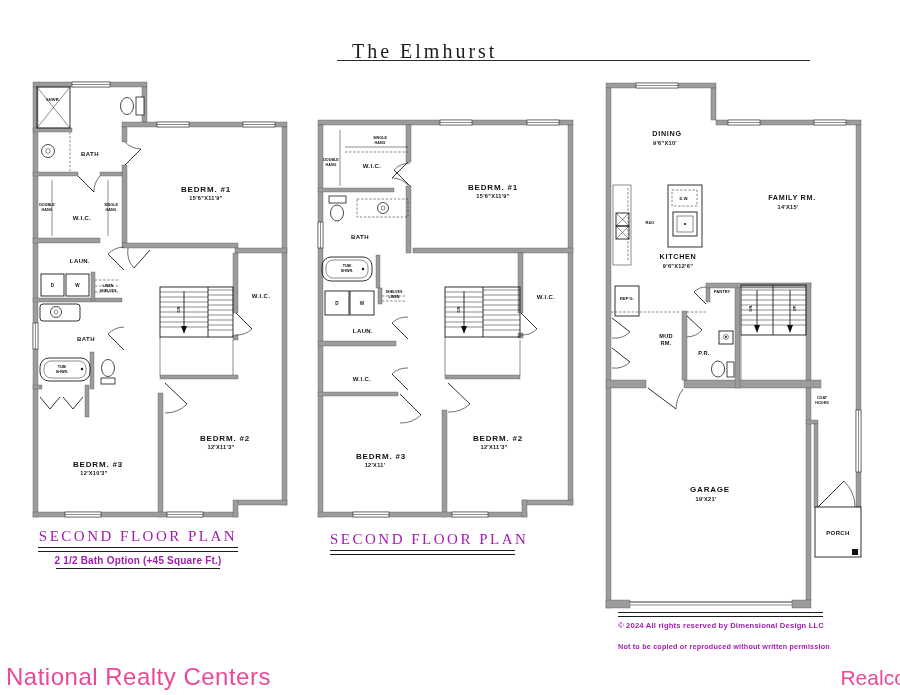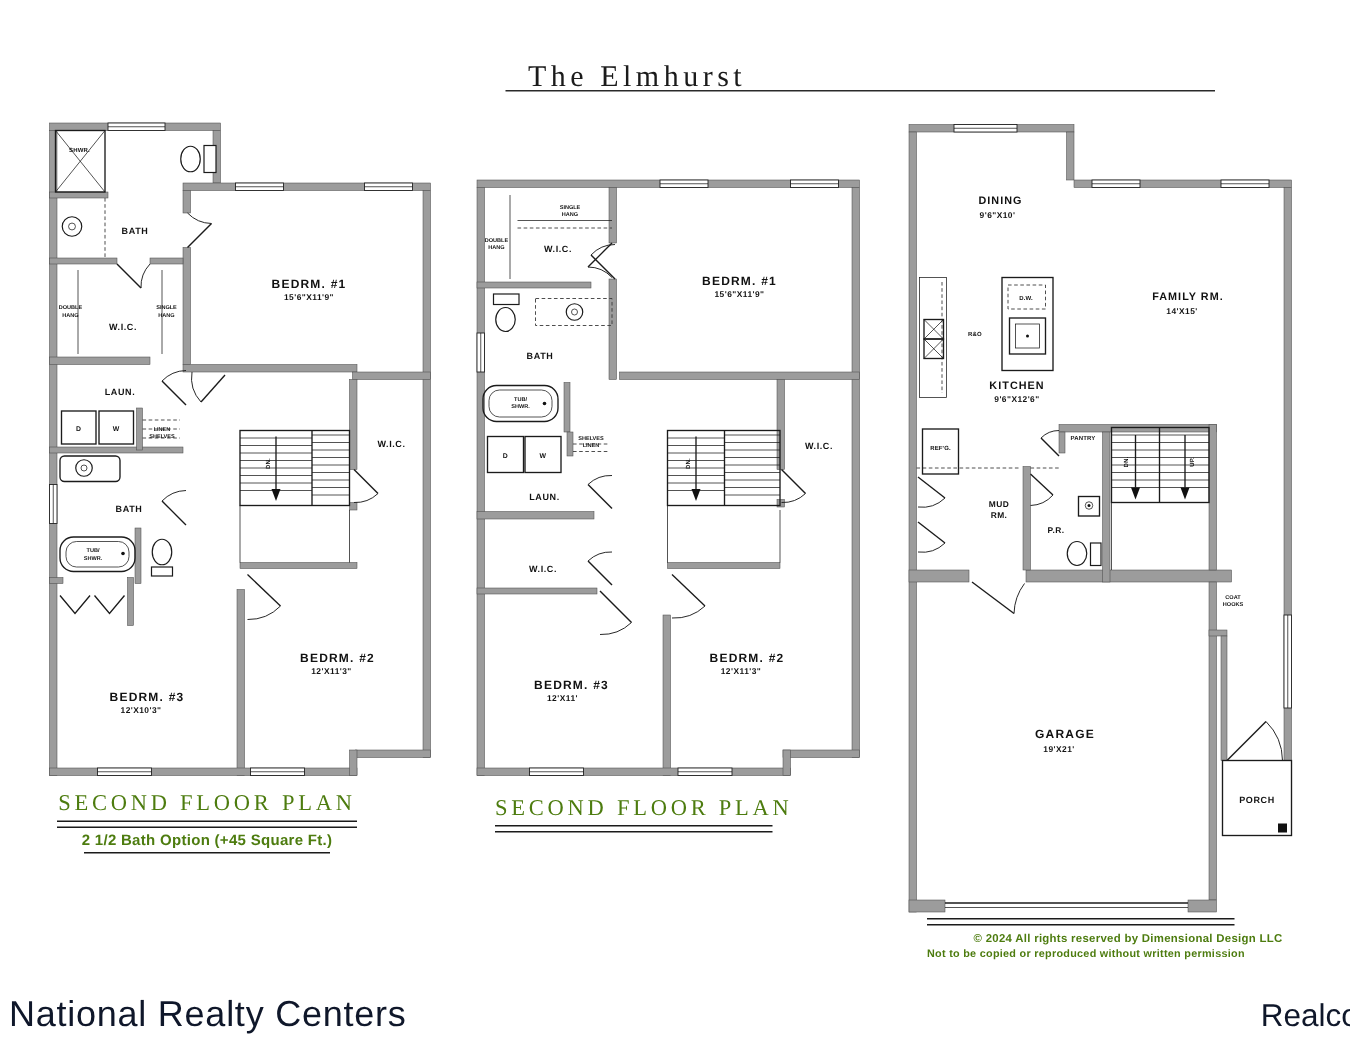--- a/index.html
+++ b/index.html
@@ -3,28 +3,28 @@
 <meta charset="utf-8">
 <style>
   html,body{margin:0;padding:0;background:#ffffff;}
   .page{position:relative;width:900px;height:695px;background:#ffffff;overflow:hidden;
         font-family:"Liberation Sans",sans-serif;padding-left:36px;}
   .abs{position:absolute;}
   .title{font-family:"Liberation Serif",serif;font-size:20px;letter-spacing:3px;color:#1b1b1b;}
   .titlerule{background:#2a2a2a;height:1.4px;}
   .spec{font-family:"Liberation Serif",serif;font-size:12.5px;font-weight:bold;
         letter-spacing:1px;color:#1b1b1b;line-height:15px;white-space:nowrap;}
-  .cap{text-align:center;color:#4d7c0f;}
+  .cap{text-align:center;color:#a21caf;}
   .cap .cap-text{font-family:"Liberation Serif",serif;font-size:15px;letter-spacing:2.5px;white-space:nowrap;}
   .cap .rule2{height:3px;border-top:1.3px solid #1b1b1b;border-bottom:0.9px solid #1b1b1b;margin-top:2px;}
   .cap .sub{font-size:10px;font-weight:bold;margin-top:3px;letter-spacing:0.2px;white-space:nowrap;}
   .cap .rule1{border-top:0.9px solid #1b1b1b;width:82%;margin:2px auto 0;}
-  .cap .copy{font-size:7.6px;font-weight:bold;margin-top:4px;letter-spacing:0.2px;white-space:nowrap;margin-left:31px;}
-  .cap .copy2{font-size:7.2px;font-weight:bold;margin-top:1px;letter-spacing:0.2px;white-space:nowrap;}
-  .wm{color:#0f172a;white-space:nowrap;}
+  .cap .copy{font-size:7.6px;font-weight:bold;margin-top:4px;letter-spacing:0.2px;white-space:nowrap;}
+  .cap .copy2{font-size:7.2px;font-weight:bold;margin-top:12px;letter-spacing:0.2px;white-space:nowrap;}
+  .wm{color:#ec4899;white-space:nowrap;}
   .wm-left{font-size:24px;letter-spacing:0.5px;}
   .wm-right{font-size:21px;}
   
   .w{fill:#9c9c9c;stroke:#4b4b4b;stroke-width:0.35;}
   .ln{stroke:#1b1b1b;stroke-width:0.9;fill:none;}
   .lt{stroke:#1b1b1b;stroke-width:0.5;fill:none;}
   .dsh{stroke:#3a3a3a;stroke-width:0.6;fill:none;stroke-dasharray:2.4 1.7;}
   .win{fill:#ffffff;stroke:#222;stroke-width:0.6;}
   .arc{stroke:#222;stroke-width:0.65;fill:none;}
   .fix{fill:#ffffff;stroke:#1b1b1b;stroke-width:0.8;}

